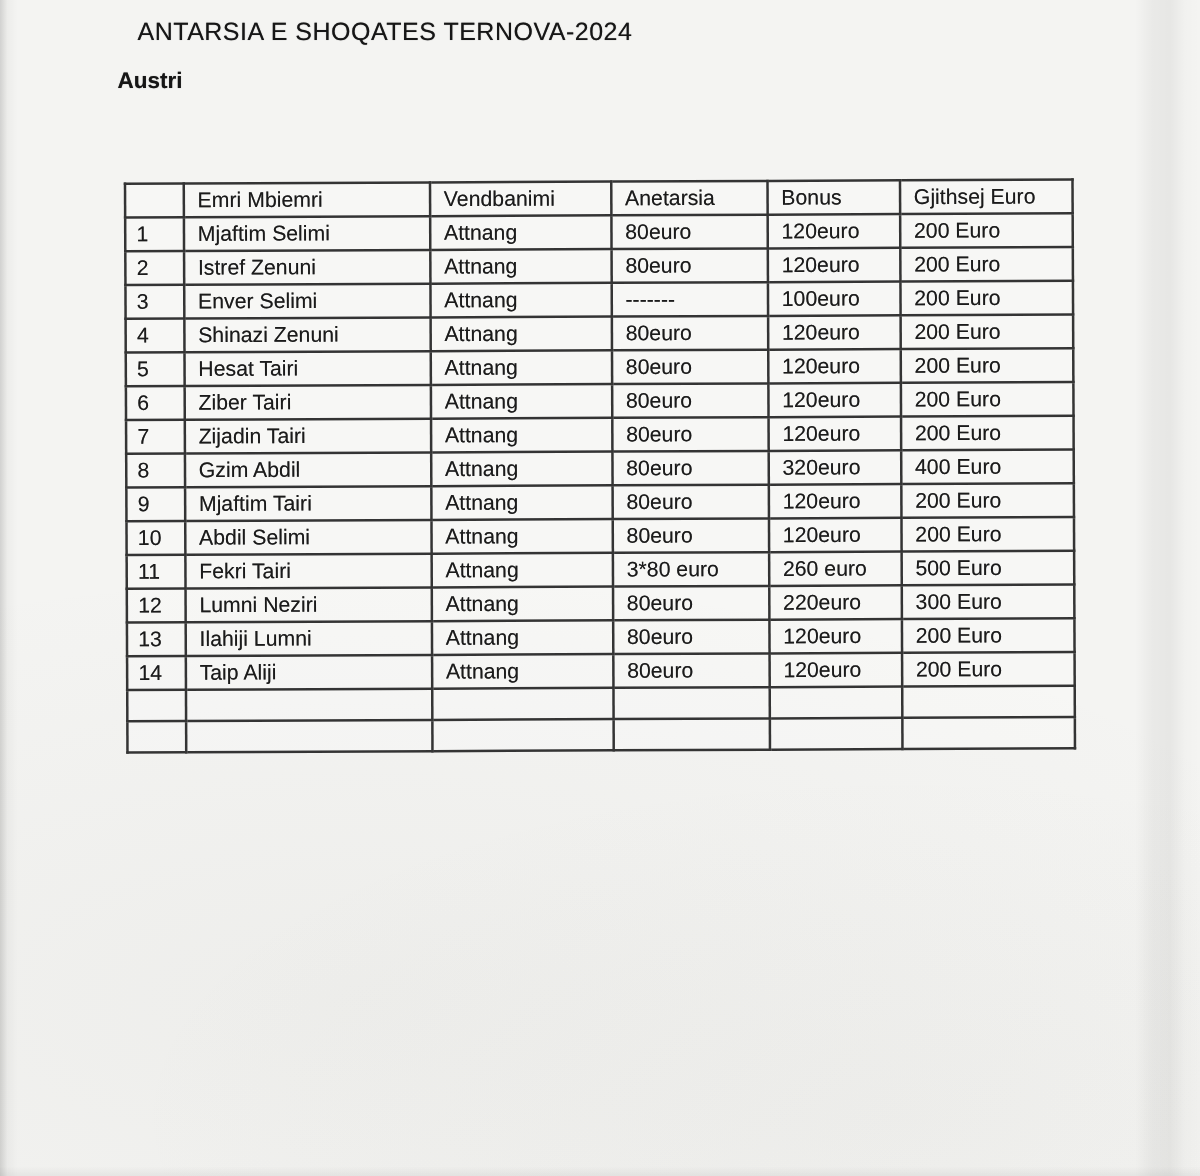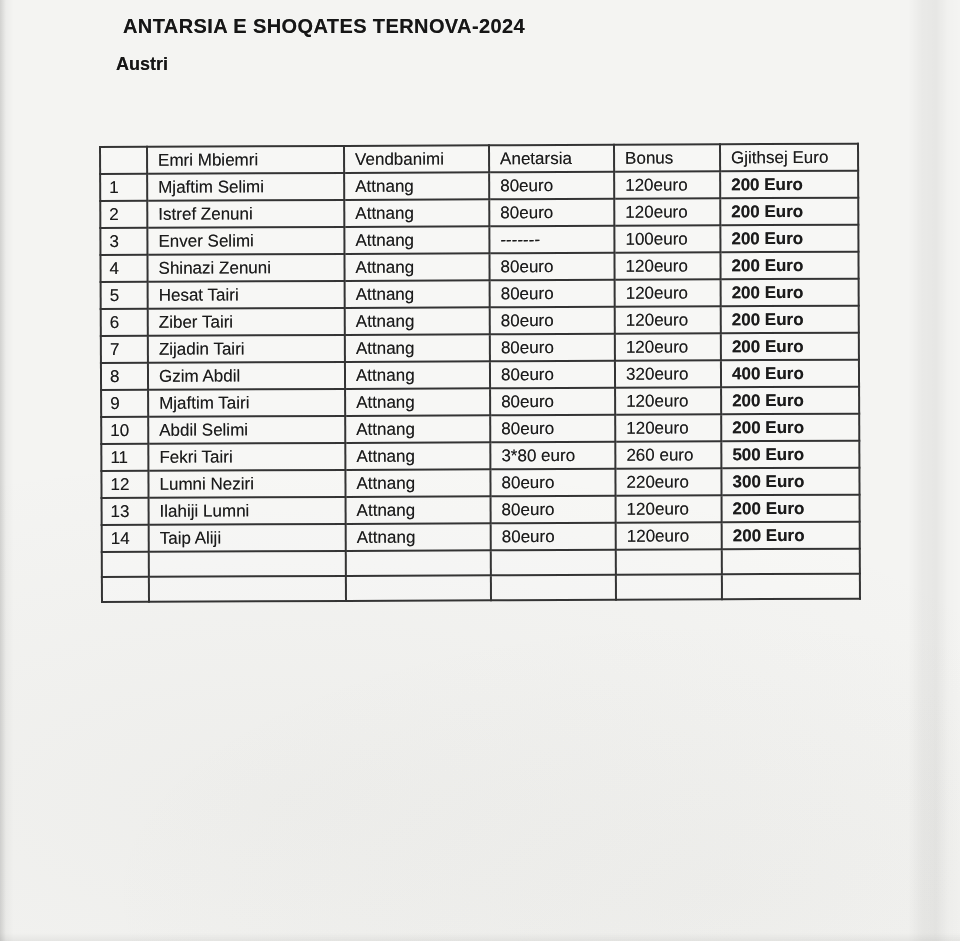--- a/index.html
+++ b/index.html
@@ -24,29 +24,28 @@
       linear-gradient(to top, rgba(0,0,0,0.05), rgba(0,0,0,0) 8px),
       radial-gradient(1200px 500px at 30% 85%, rgba(120,120,110,0.05), rgba(0,0,0,0) 70%),
       radial-gradient(900px 400px at 75% 95%, rgba(120,120,110,0.04), rgba(0,0,0,0) 70%),
       #f4f4f2;
   }
   .doc-title {
     position: absolute;
     left: 110px;
     top: 2px;
     font-size: 20px;
-    font-weight: bold;
+    font-weight: normal;
     letter-spacing: 0.4px;
     color: #161616;
     text-shadow: 0 0 0.6px rgba(30,30,30,0.65);
-    margin-left: 13px;
   }
   .doc-subtitle {
     position: absolute;
-    left: 116px;
+    left: 94px;
     top: 54px;
     font-size: 18px;
     font-weight: bold;
     color: #161616;
     text-shadow: 0 0 0.6px rgba(30,30,30,0.65);
   }
   .table-wrap {
     position: absolute;
     left: 99px;
     top: 146px;
@@ -76,21 +75,21 @@
     text-align: left;
     font-weight: normal;
     white-space: nowrap;
     overflow: hidden;
     vertical-align: middle;
   }
   table.members td:first-child {
     padding-left: 8px;
   }
   table.members td.total-cell {
-    font-weight: bold;
+    font-weight: normal;
   }
   table.members tr.empty-row td {
     height: 23px;
   }
 </style>
 </head>
 <body>
 
 <div class="scan-page">
   <h1 class="doc-title">ANTARSIA E SHOQATES TERNOVA-2024</h1>

